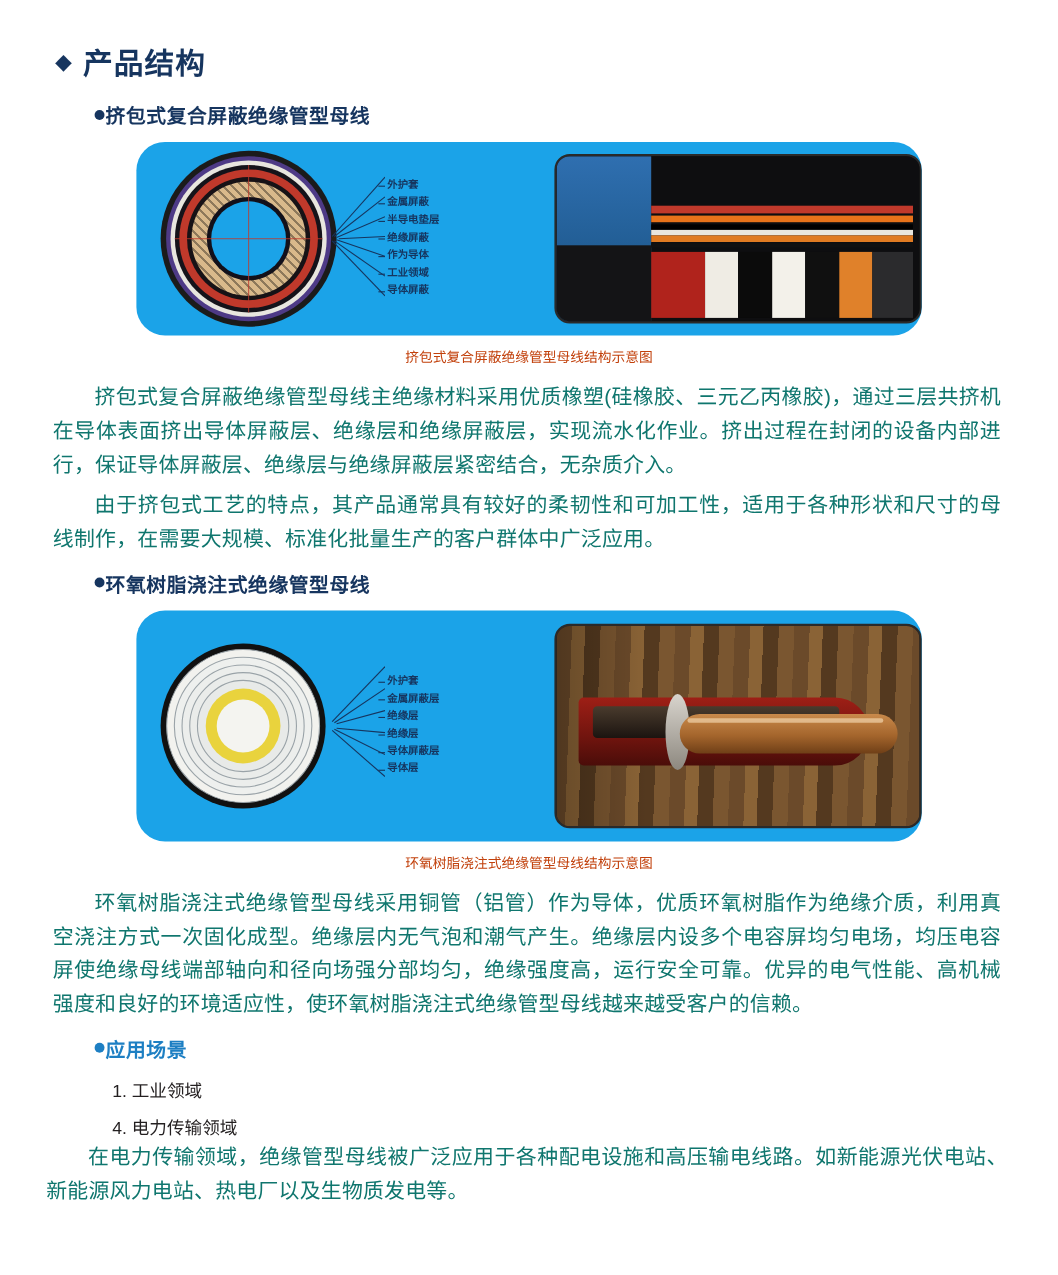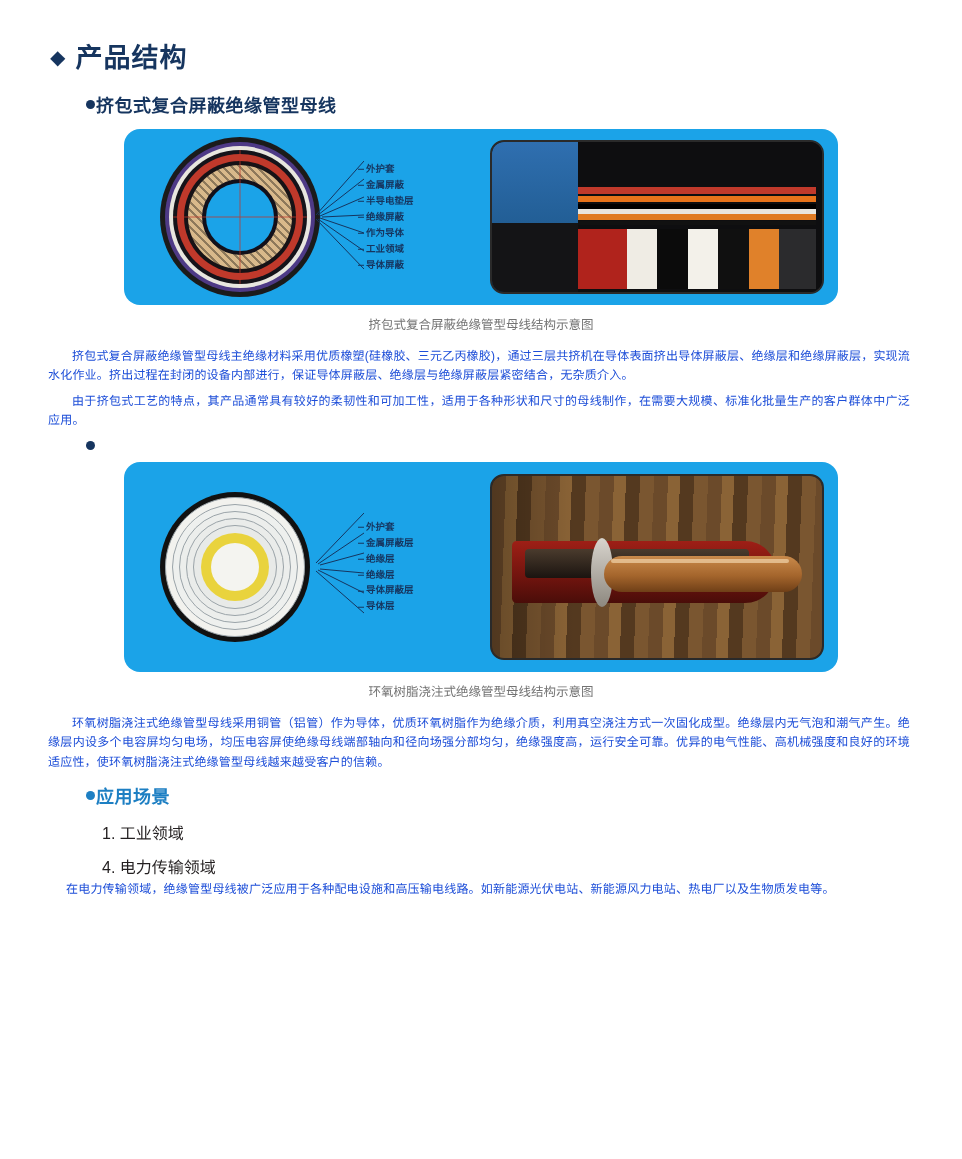--- a/index.html
+++ b/index.html
@@ -68,34 +68,34 @@
   
   .figure {
     margin: 4px 0 2px 0;
     display: flex;
     flex-direction: column;
     align-items: center;
   }
   .fig-panel {
     width: 714px;
     height: 176px;
-    border-radius: 16px;
+    border-radius: 26px;
     background: #1ba3e8;
     display: flex;
     align-items: center;
     justify-content: space-between;
     box-sizing: border-box;
-    padding: 10px 14px;
+    padding: 10px 0;
     overflow: hidden;
   }
   .fig-panel.tall { height: 210px; }
   .fig-caption {
     margin-top: 9px;
     font-size: 12.5px;
-    color: #737373;
+    color: #c2410c;
   }
 
   
   .xsec-wrap {
     position: relative;
     width: 340px;
     height: 100%;
     display: flex;
     align-items: center;
   }
@@ -229,27 +229,27 @@
   .ph2-cap {
     position: absolute;
     left: 30%; width: 22px;
     top: 34%; height: 38%;
     background: linear-gradient(180deg,#d8d4cd,#8d887f);
     border-radius: 50%;
   }
 
   
   p.body {
-    font-size: 12px;
+    font-size: 19px;
     line-height: 1.62;
     margin: 6px 4px 0 0;
     text-align: justify;
     text-justify: inter-ideograph;
     text-indent: 2em;
-    color: #1d4ed8;
+    color: #0f766e;
     letter-spacing: .2px;
   }
   .para-block { margin: 14px 6px 8px 6px; }
 
   .sub-item {
     font-size: 16px;
     margin: 10px 0 2px 60px;
     color: #231f20;
   }
   p.body.app {
@@ -338,20 +338,21 @@
     <div class="fig-caption">挤包式复合屏蔽绝缘管型母线结构示意图</div>
   </div>
 
   <div class="para-block">
     <p class="body">挤包式复合屏蔽绝缘管型母线主绝缘材料采用优质橡塑(硅橡胶、三元乙丙橡胶)，通过三层共挤机在导体表面挤出导体屏蔽层、绝缘层和绝缘屏蔽层，实现流水化作业。挤出过程在封闭的设备内部进行，保证导体屏蔽层、绝缘层与绝缘屏蔽层紧密结合，无杂质介入。</p>
     <p class="body">由于挤包式工艺的特点，其产品通常具有较好的柔韧性和可加工性，适用于各种形状和尺寸的母线制作，在需要大规模、标准化批量生产的客户群体中广泛应用。</p>
   </div>
 
   <div class="bullet-head">
     <span class="dot"></span>
+    <span class="bh-text">环氧树脂浇注式绝缘管型母线</span>
   </div>
 
   <div class="figure">
     <div class="fig-panel tall">
 
       <div class="xsec-wrap">
         <div class="xsec">
           <div class="xsec-box small">
             <div class="ring" style="width:150px;height:150px;background:#111;"></div>
             <div class="ring" style="width:140px;height:140px;background:#f2f2ee;border:1px solid #9aa3a8;"></div>

